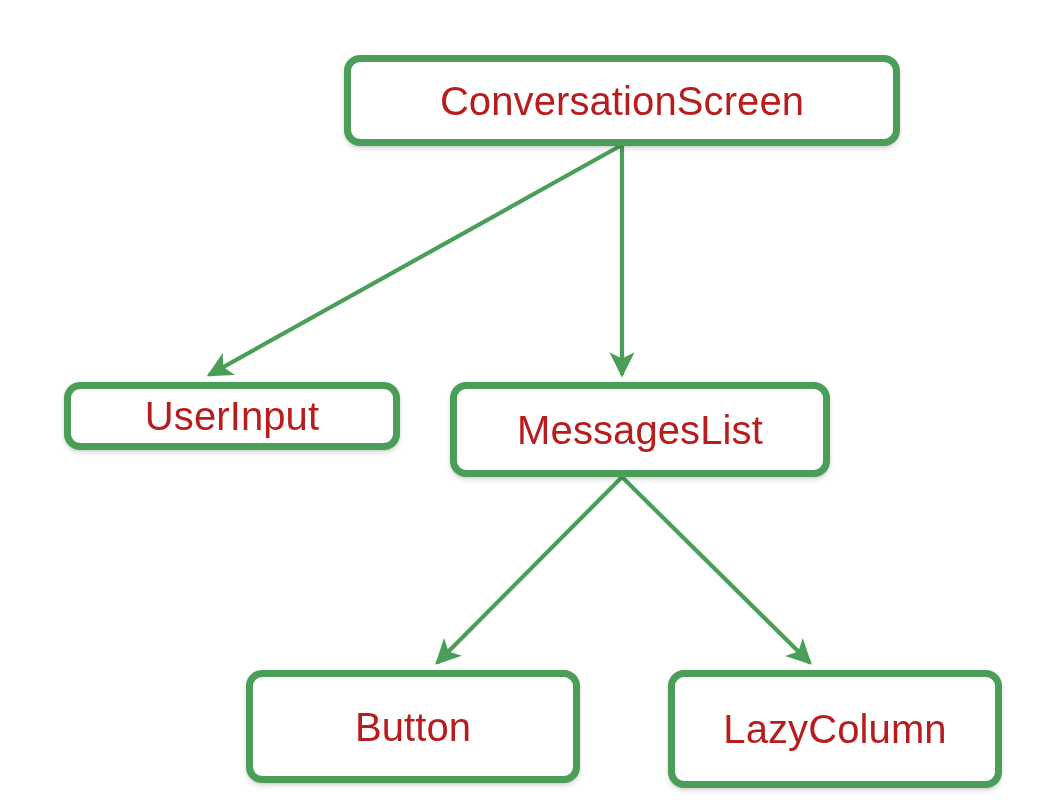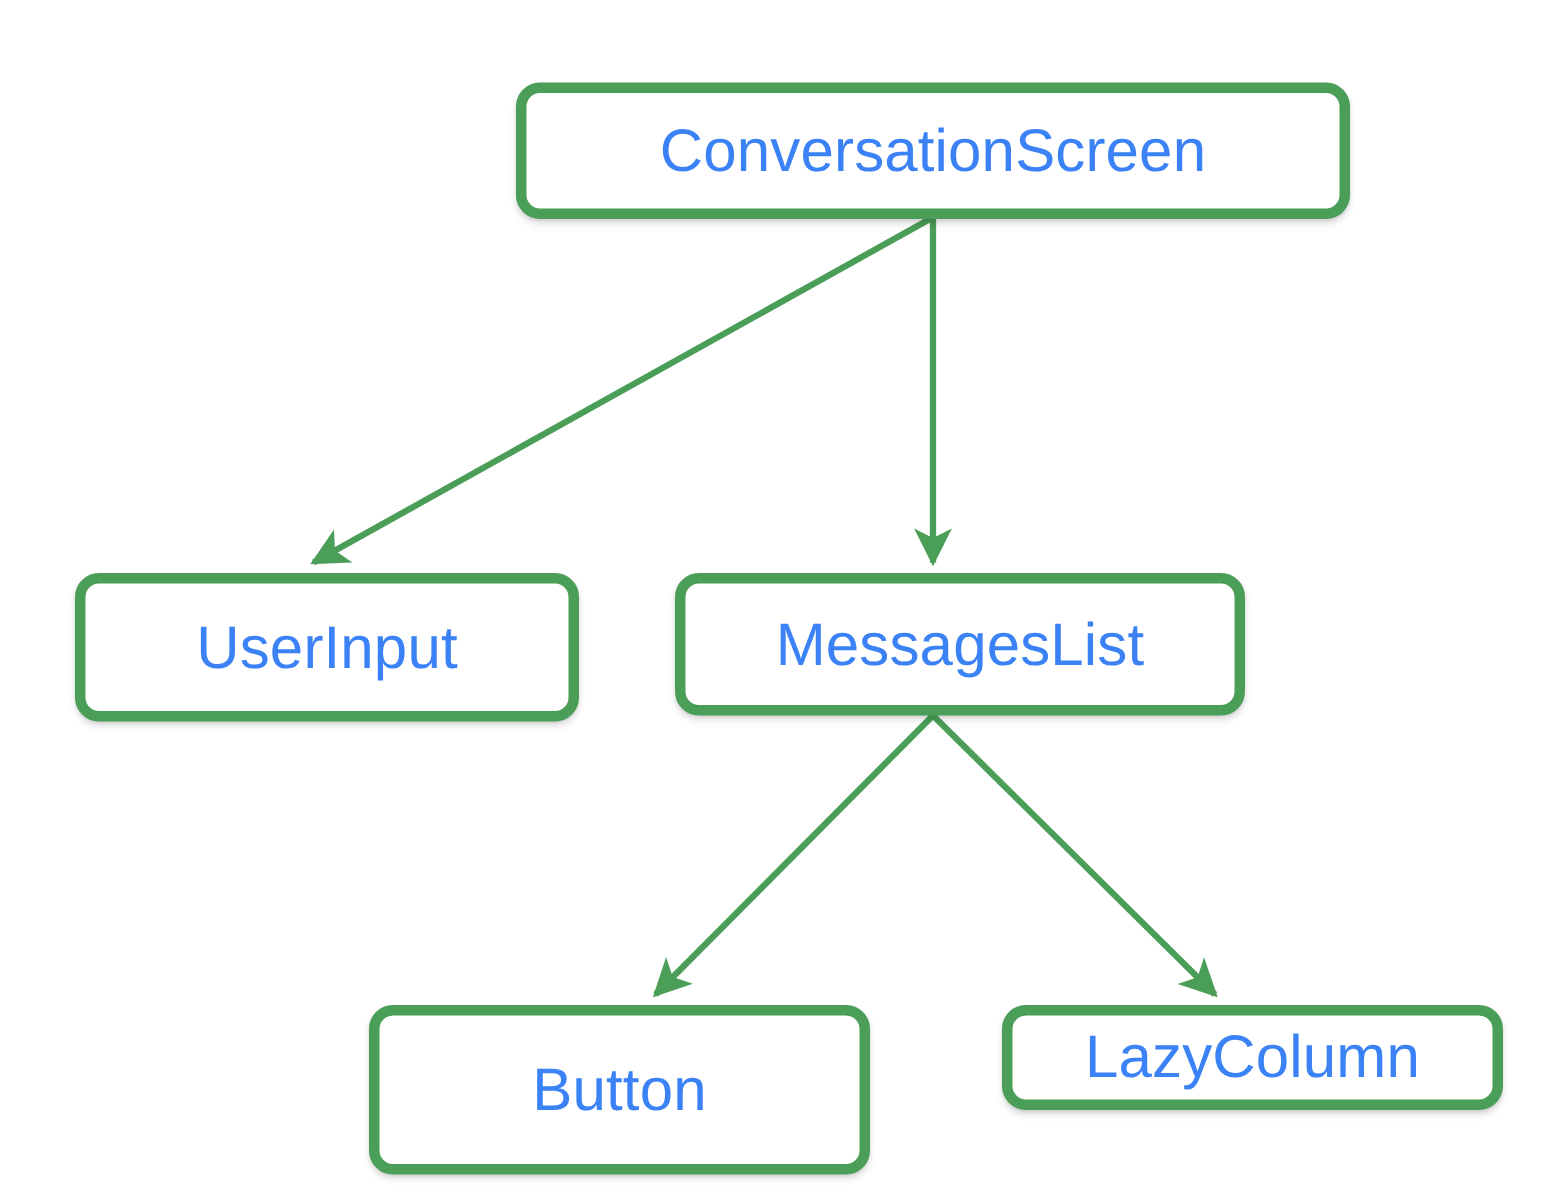--- a/index.html
+++ b/index.html
@@ -32,33 +32,33 @@
     background: #ffffff;
     border: 7px solid #4a9e57;
     border-radius: 16px;
     display: flex;
     align-items: center;
     justify-content: center;
     box-shadow: 0 3px 5px rgba(0,0,0,0.13), 0 1px 2px rgba(0,0,0,0.08);
     z-index: 2;
   }
   .node-label {
-    color: #3b82f6;
+    color: #b91c1c;
     font-size: 40px;
     font-weight: 400;
     line-height: 1;
     letter-spacing: 0.1px;
     white-space: nowrap;
     font-family: "Liberation Sans", sans-serif;
   }
   #node-conversationscreen { left: 344px; top: 55px;  width: 556px; height: 91px; }
-  #node-userinput         { left: 50px;  top: 382px; width: 336px; height: 99px; }
+  #node-userinput         { left: 64px;  top: 382px; width: 336px; height: 68px; }
   #node-messageslist      { left: 450px; top: 382px; width: 380px; height: 95px; }
   #node-button            { left: 246px; top: 670px; width: 334px; height: 113px; }
-  #node-lazycolumn        { left: 668px; top: 670px; width: 334px; height: 70px; }
+  #node-lazycolumn        { left: 668px; top: 670px; width: 334px; height: 118px; }
 </style>
 </head>
 <body>
 
 <div id="diagram-canvas">
 
   <svg id="edge-layer" viewBox="0 0 1040 802" width="1040" height="802" xmlns="http://www.w3.org/2000/svg">
     <defs>
       <marker id="arrowhead" markerWidth="7" markerHeight="7" refX="5.4" refY="3.2" orient="auto" markerUnits="strokeWidth">
         <path d="M 0 0.2 L 6 3.2 L 0 6.2 L 1.5 3.2 Z" fill="#4a9e57"></path>

